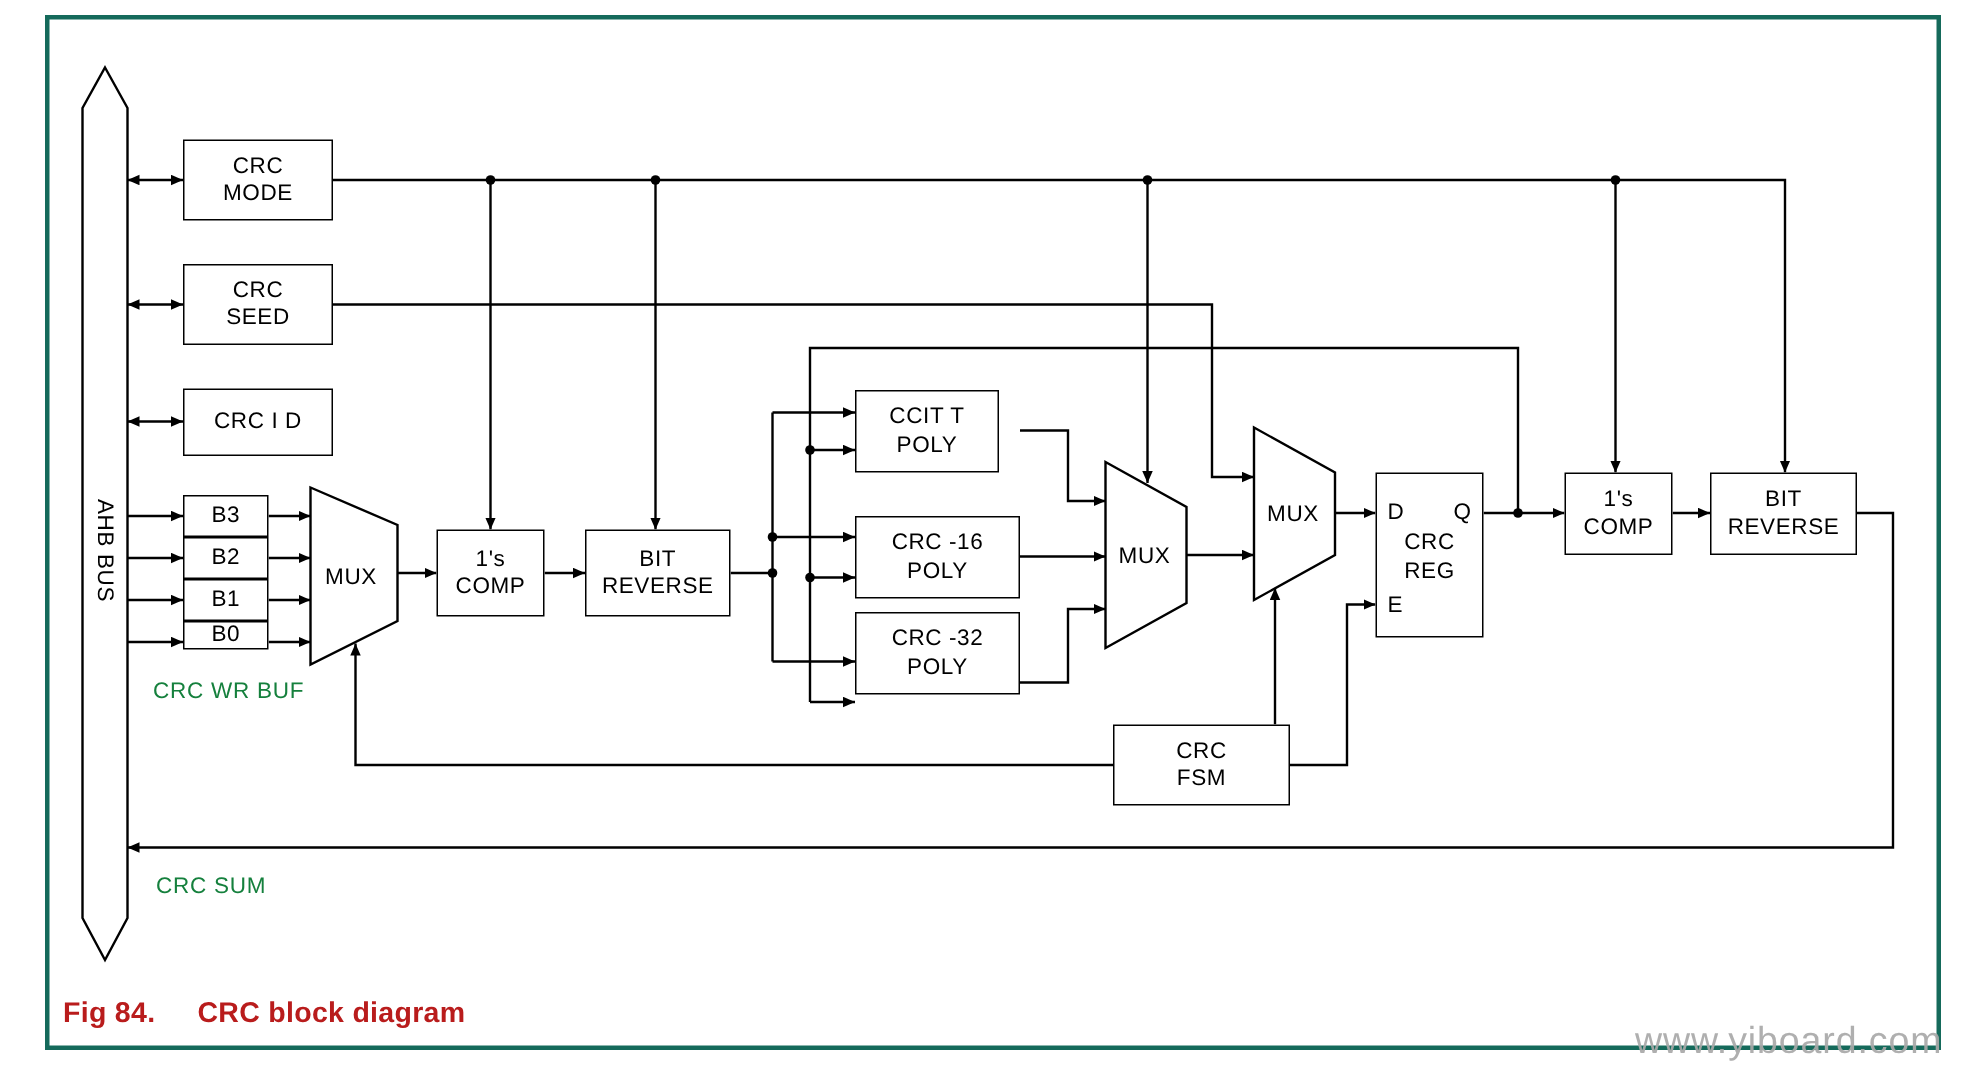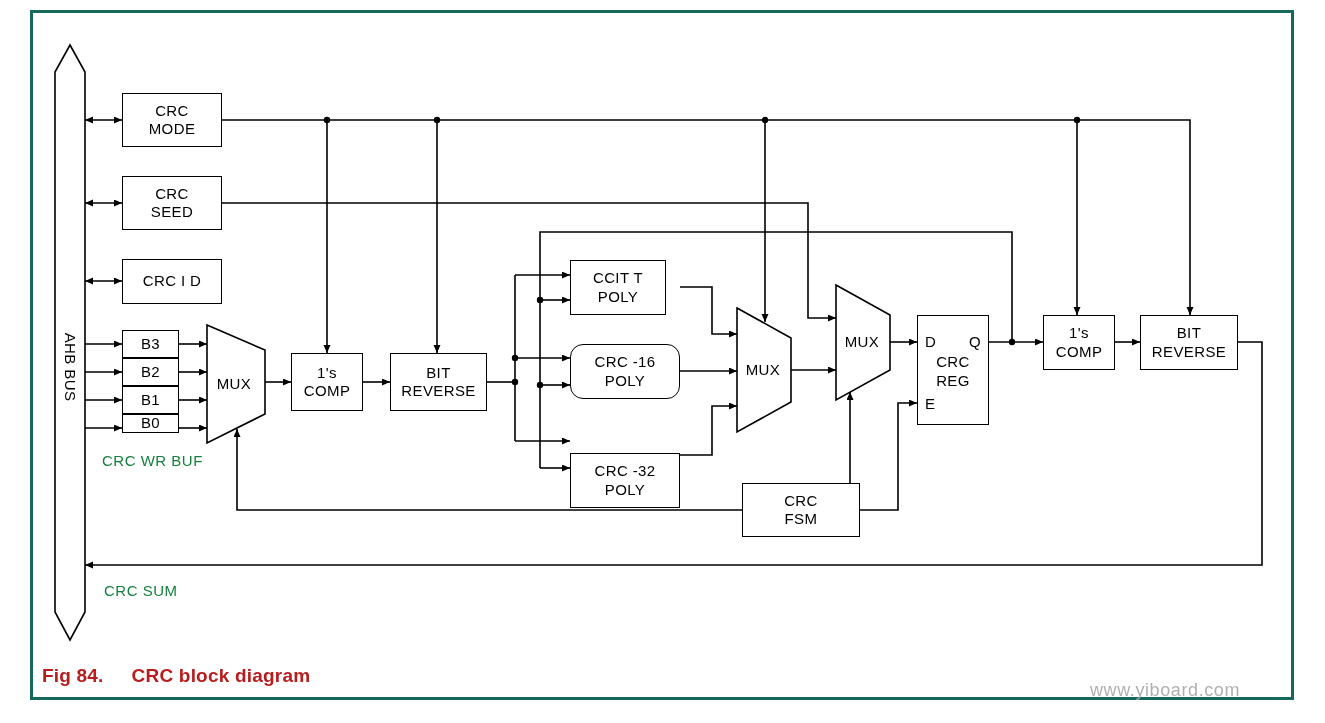--- a/index.html
+++ b/index.html
@@ -6,21 +6,21 @@
   body{width:1325px;height:723px;overflow:hidden;font-family:"Liberation Sans",sans-serif;}
   .stage{position:relative;width:1325px;height:723px;background:#fff;}
   .frame{position:absolute;left:30px;top:10px;width:1264px;height:690px;border:3px solid #156a5b;box-sizing:border-box;background:transparent;}
   svg.wires{position:absolute;left:0;top:0;z-index:1;}
   .blk{position:absolute;z-index:2;border:1.6px solid #000;background:#fff;display:flex;align-items:center;justify-content:center;text-align:center;white-space:pre-line;font-size:15px;line-height:1.22;letter-spacing:.4px;color:#000;box-sizing:border-box;}
   .reg{position:absolute;z-index:2;border:1.6px solid #000;background:#fff;box-sizing:border-box;font-size:15px;color:#000;letter-spacing:.4px;}
   .reg .port{position:absolute;}
   .reg .reglabel{position:absolute;left:0;right:0;top:37px;text-align:center;white-space:pre-line;line-height:1.25;}
   .lbl{position:absolute;z-index:2;font-size:15px;letter-spacing:.5px;color:#15803d;white-space:nowrap;}
   .caption{position:absolute;left:42px;top:665px;z-index:3;display:flex;gap:28px;color:#b91c1c;font-weight:bold;font-size:19px;letter-spacing:.2px;}
-  .watermark{position:absolute;left:1090px;top:680px;z-index:6;font-size:18px;color:#a9a9a9;opacity:.92;letter-spacing:.6px;}
+  .watermark{position:absolute;left:1090px;top:680px;z-index:6;font-size:25px;color:#a9a9a9;opacity:.92;letter-spacing:.6px;}
   svg text{font-family:"Liberation Sans",sans-serif;font-size:15px;fill:#000;letter-spacing:.4px;}
 </style>
 </head>
 <body>
 
 <div class="stage">
 
   <div class="frame"></div>
 
   <svg class="wires" width="1325" height="723" viewBox="0 0 1325 723">
@@ -130,23 +130,23 @@
 
   <div class="lbl" style="left:102px;top:452px;">CRC WR  BUF</div>
 
   <div class="blk" style="left:291px;top:353px;width:72px;height:58px;">1's
 COMP</div>
   <div class="blk" style="left:390px;top:353px;width:97px;height:58px;">BIT
 REVERSE</div>
 
   <div class="blk" style="left:570px;top:260px;width:96px;height:55px;">CCIT T
 POLY</div>
-  <div class="blk" style="left:570px;top:344px;width:110px;height:55px;border-radius:13px;">CRC -16
+  <div class="blk" style="left:570px;top:344px;width:110px;height:55px;">CRC -16
 POLY</div>
-  <div class="blk" style="left:570px;top:453px;width:110px;height:55px;">CRC -32
+  <div class="blk" style="left:570px;top:408px;width:110px;height:55px;">CRC -32
 POLY</div>
 
   <div class="reg" style="left:917px;top:315px;width:72px;height:110px;">
     <span class="port" style="left:7px;top:17px;">D</span>
     <span class="port" style="right:7px;top:17px;">Q</span>
     <span class="reglabel">CRC
 REG</span>
     <span class="port" style="left:7px;top:79px;">E</span>
   </div>
 

